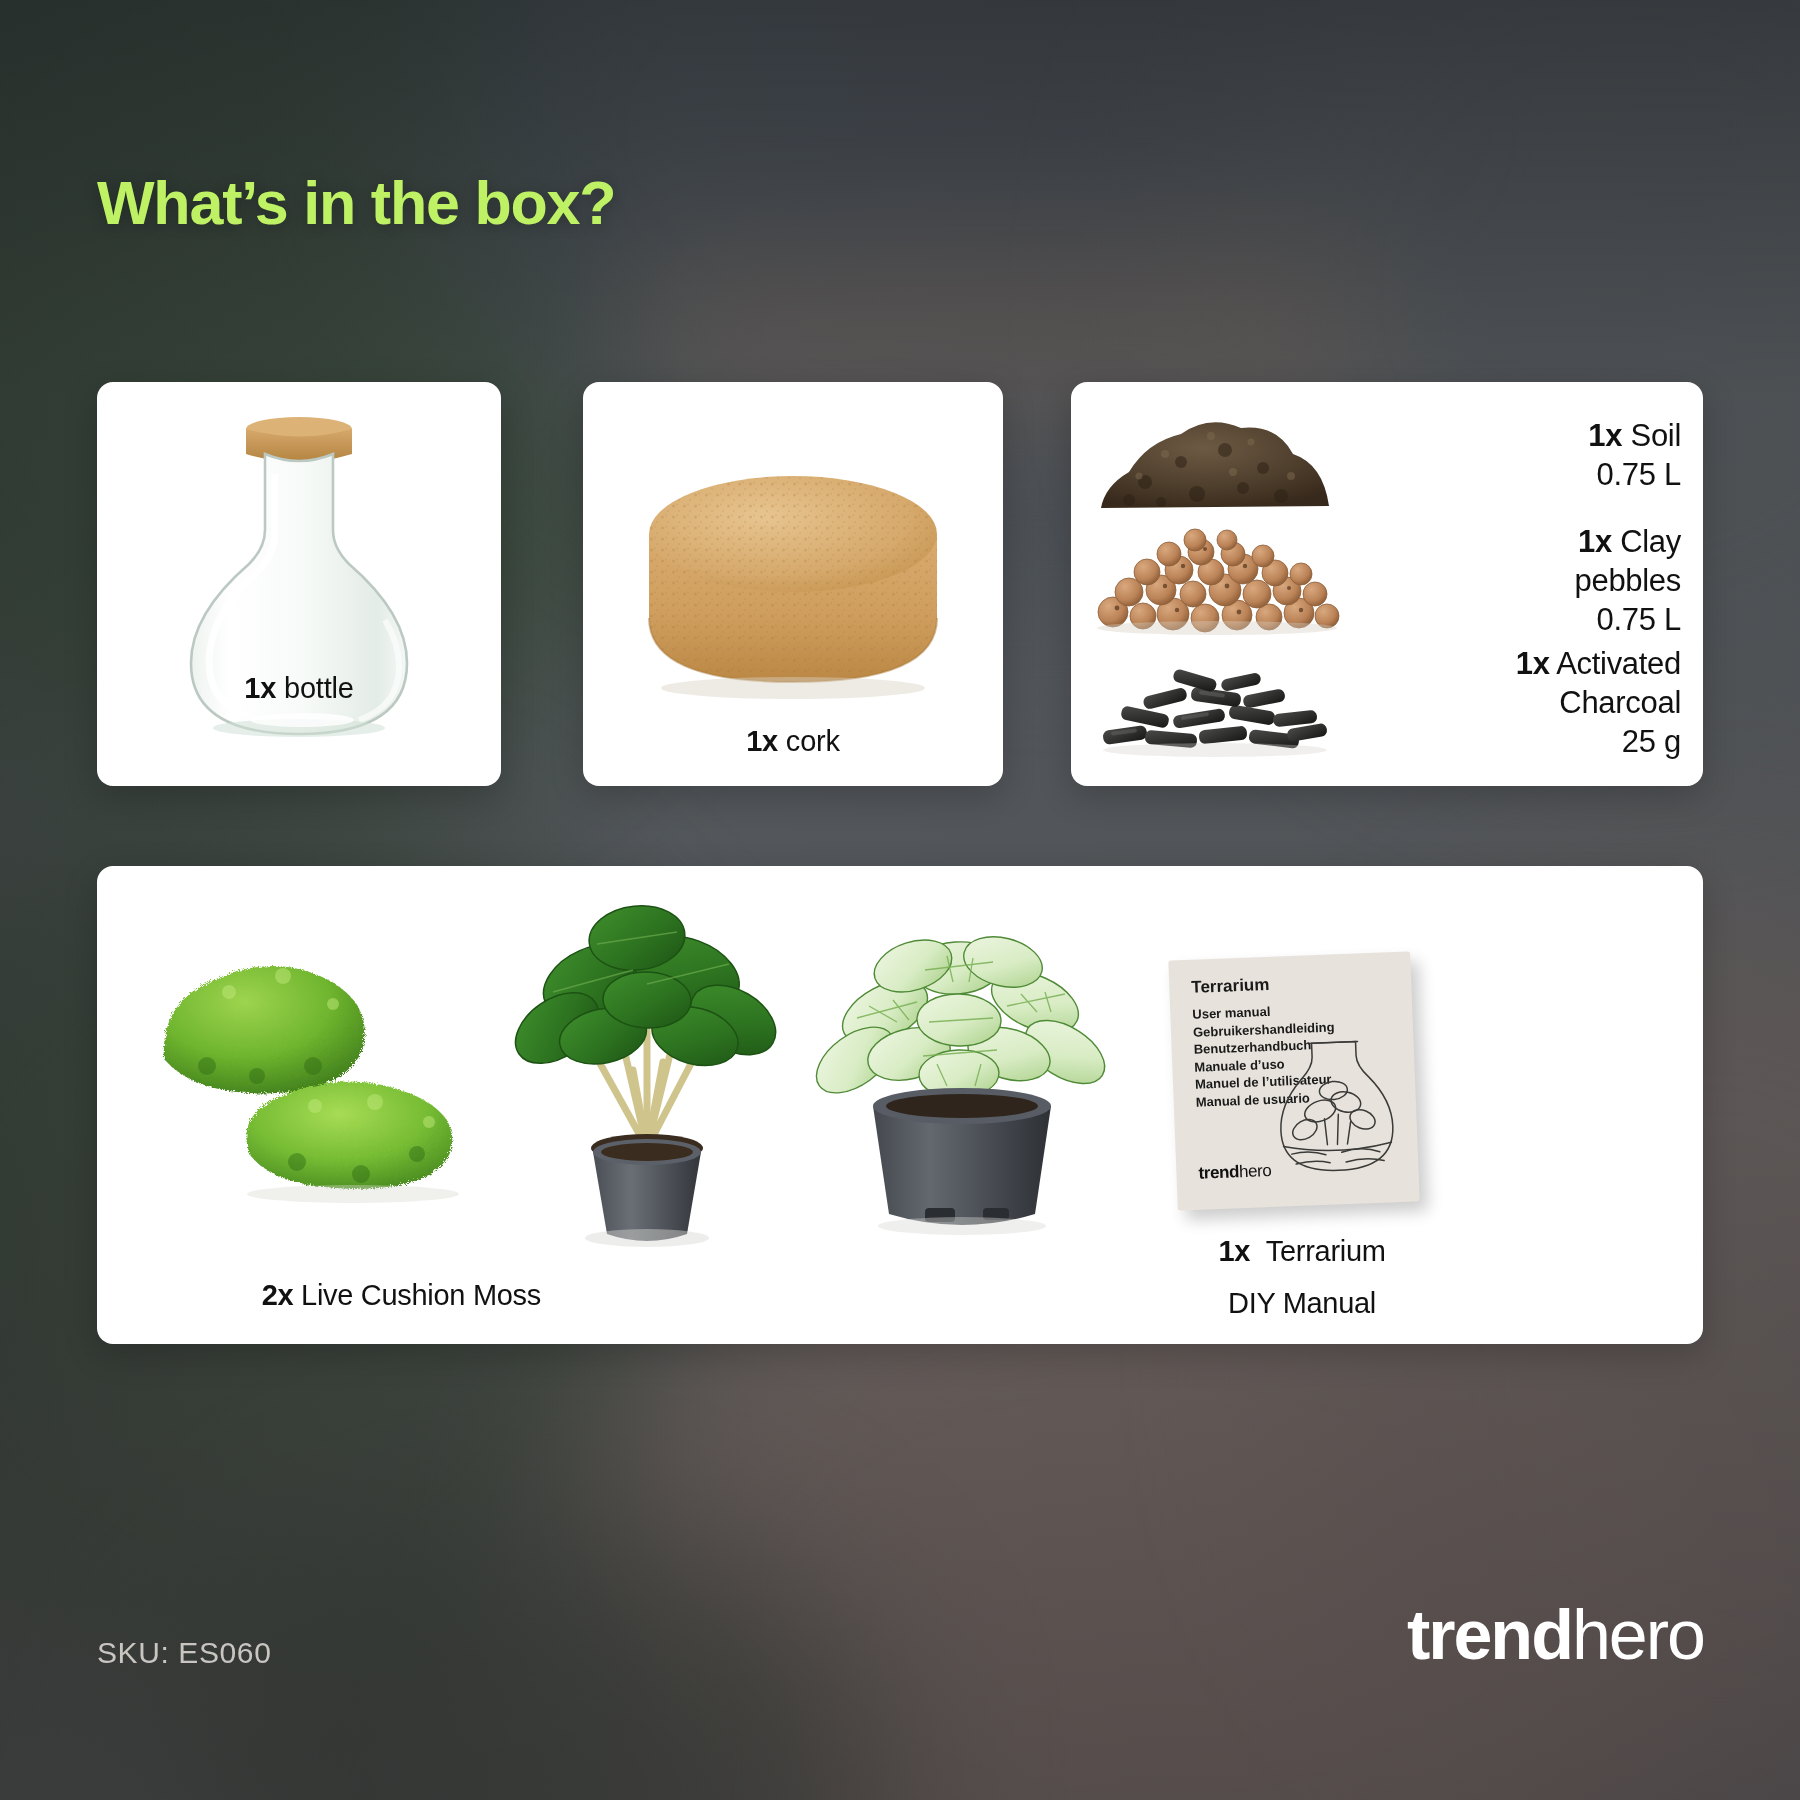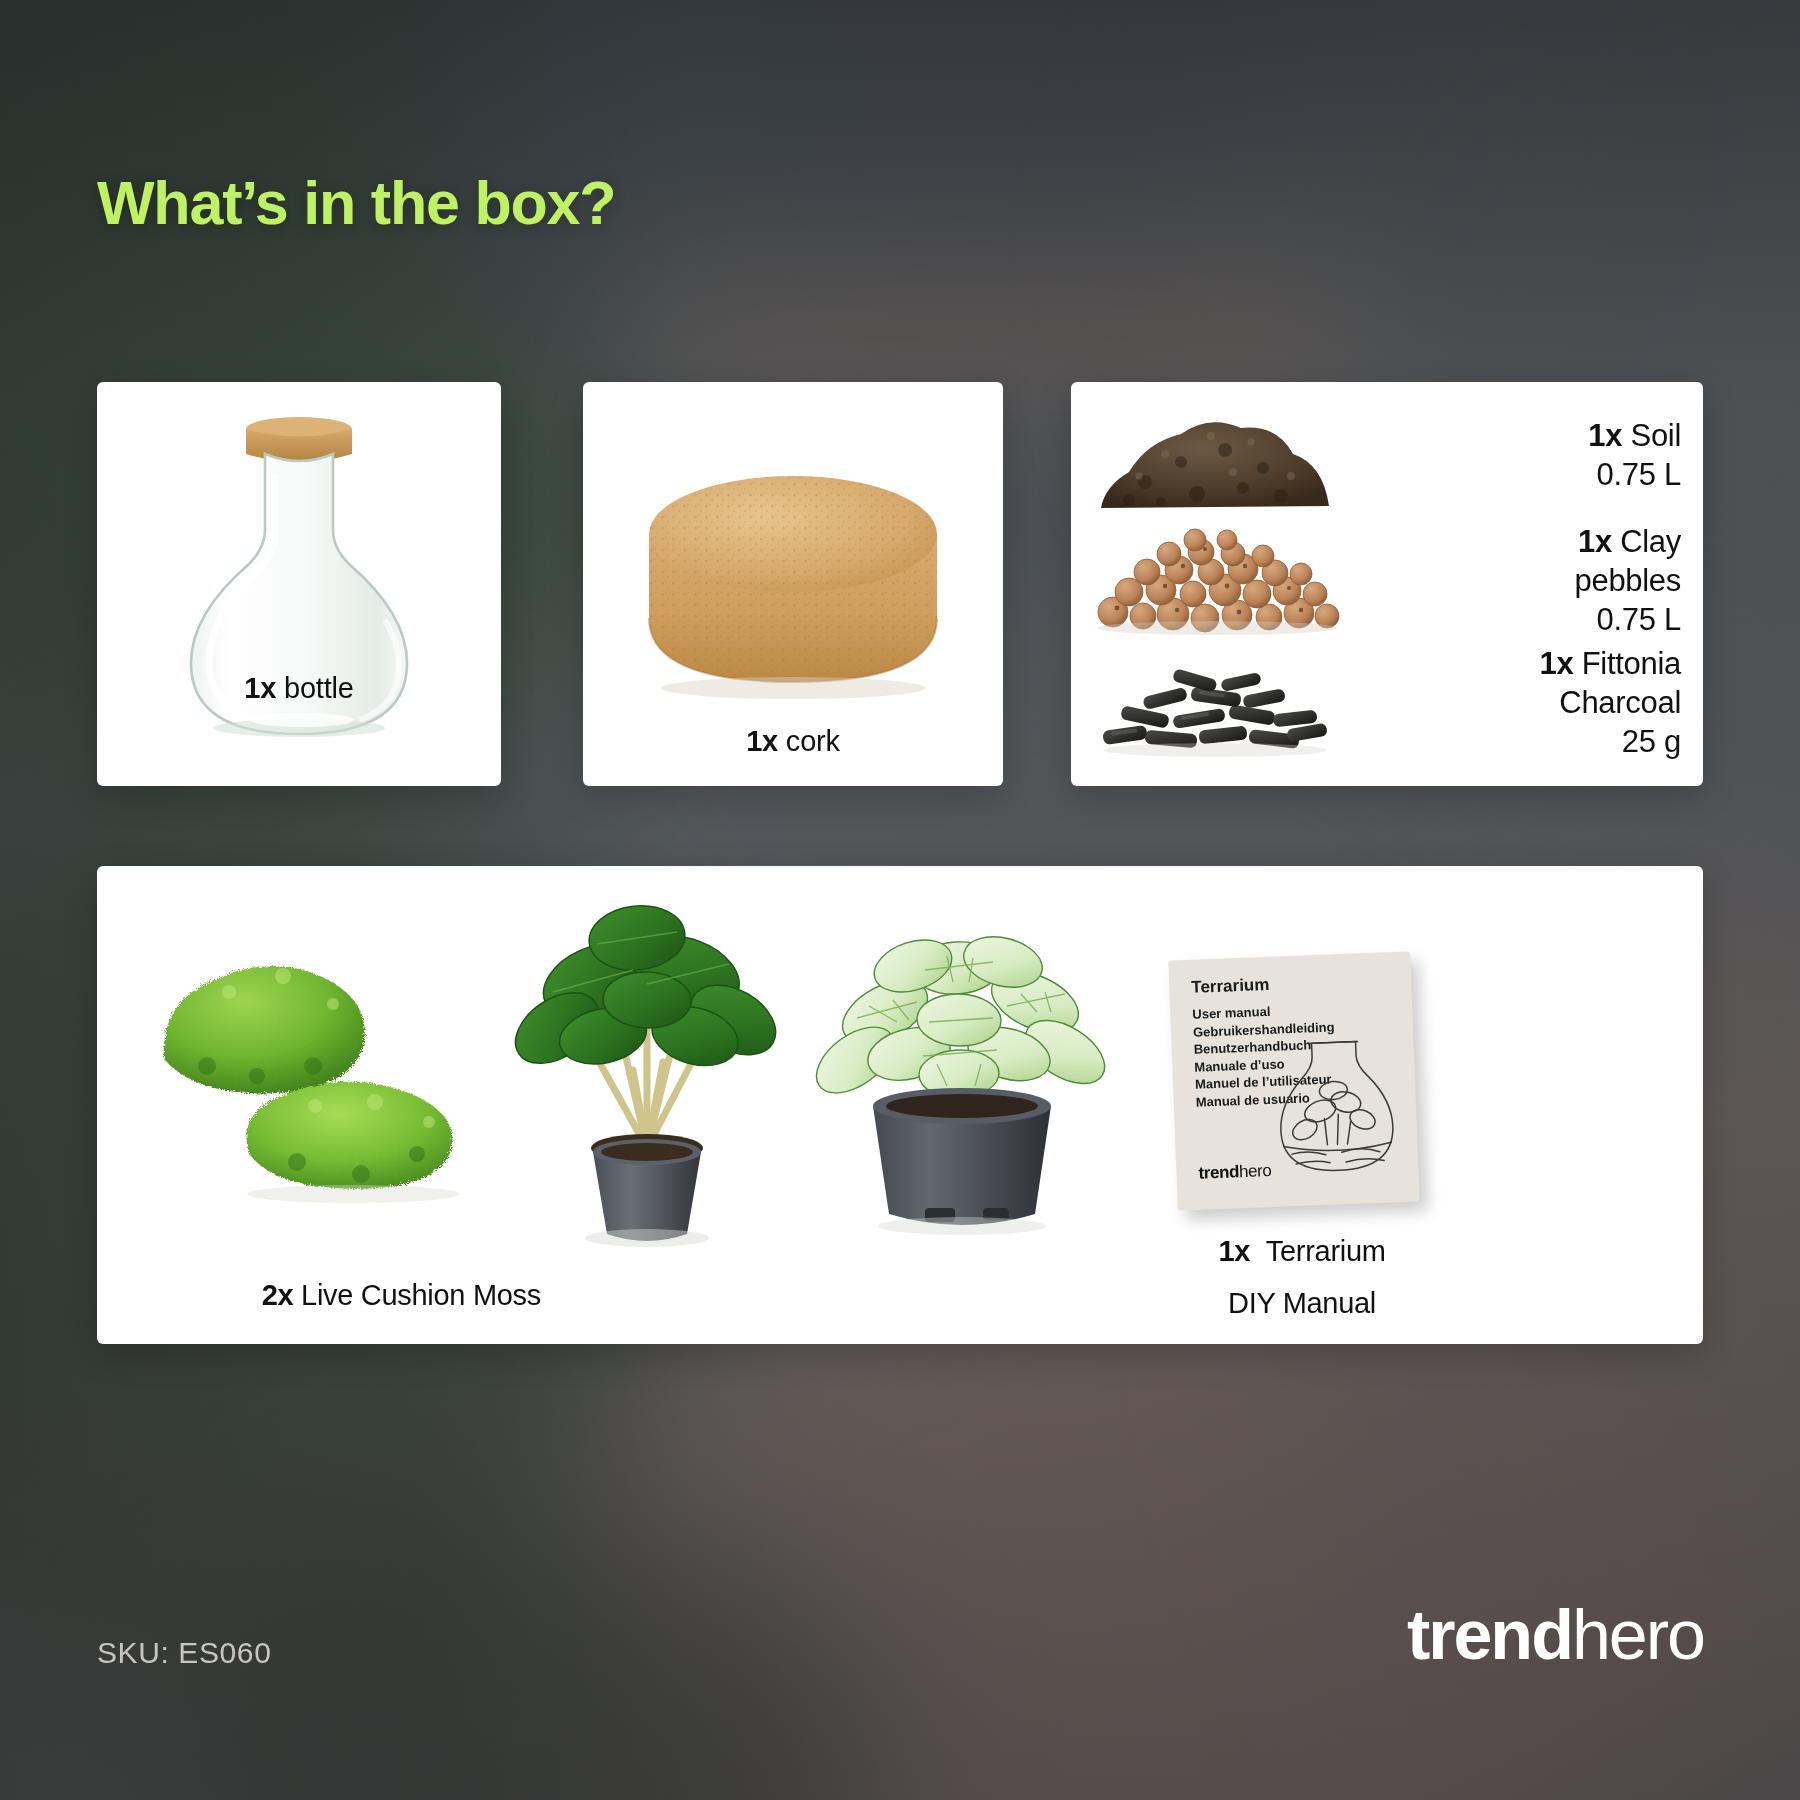--- a/index.html
+++ b/index.html
@@ -17,21 +17,21 @@
       linear-gradient(180deg,rgba(30,34,38,.55) 0%,rgba(40,44,48,.15) 22%,rgba(40,40,44,.10) 62%,rgba(52,46,48,.45) 100%),
       linear-gradient(90deg,rgba(36,44,38,.50) 0%,rgba(60,60,62,.05) 38%,rgba(70,62,60,.18) 100%);
   }
   
   #page{position:absolute;inset:0;}
   #title{
     position:absolute;left:97px;top:168px;
     font-size:61px;font-weight:700;color:#bef264;letter-spacing:-1.2px;
     text-shadow:0 2px 14px rgba(0,0,0,.25);
   }
-  .card{position:absolute;background:#fff;border-radius:6px;box-shadow:0 10px 34px rgba(0,0,0,.20);overflow:hidden;}
+  .card{position:absolute;background:#fff;border-radius:16px;box-shadow:0 10px 34px rgba(0,0,0,.20);overflow:hidden;}
   #card-bottle{left:97px;top:382px;width:404px;height:404px;}
   #card-cork  {left:583px;top:382px;width:420px;height:404px;}
   #card-subs  {left:1071px;top:382px;width:632px;height:404px;}
   #card-plants{left:97px;top:866px;width:1606px;height:478px;}
 
   .lbl{font-size:29px;color:#111;letter-spacing:-.2px;white-space:nowrap;}
   .lbl b{font-weight:700;}
   .center{position:absolute;left:50%;transform:translateX(-50%);text-align:center;}
 
   
@@ -268,21 +268,21 @@
       <g fill="#6c6c69" opacity=".45">
         <rect x="30" y="76" width="26" height="4" rx="2" transform="rotate(-8 43 78)"></rect>
         <rect x="100" y="60" width="28" height="4" rx="2" transform="rotate(-9 114 62)"></rect>
         <rect x="118" y="38" width="26" height="4" rx="2" transform="rotate(8 131 40)"></rect>
       </g>
       <ellipse cx="134" cy="96" rx="112" ry="7" fill="#d6d2cc" opacity=".35"></ellipse>
     </svg>
     <div class="sub-row" style="right:22px;top:262px;width:330px;justify-content:flex-end;">
       <div class="sub-txt">
         <div><b>1x</b>
-             <span>Fittonia</span></div>
+             <span>Activated</span></div>
         <div>Charcoal</div>
         <div>25 g</div>
       </div>
     </div>
   </div>
 
   <div class="card" id="card-plants">
 
     <svg width="380" height="300" viewBox="0 0 380 300" style="position:absolute;left:40px;top:60px;">
       <defs>

